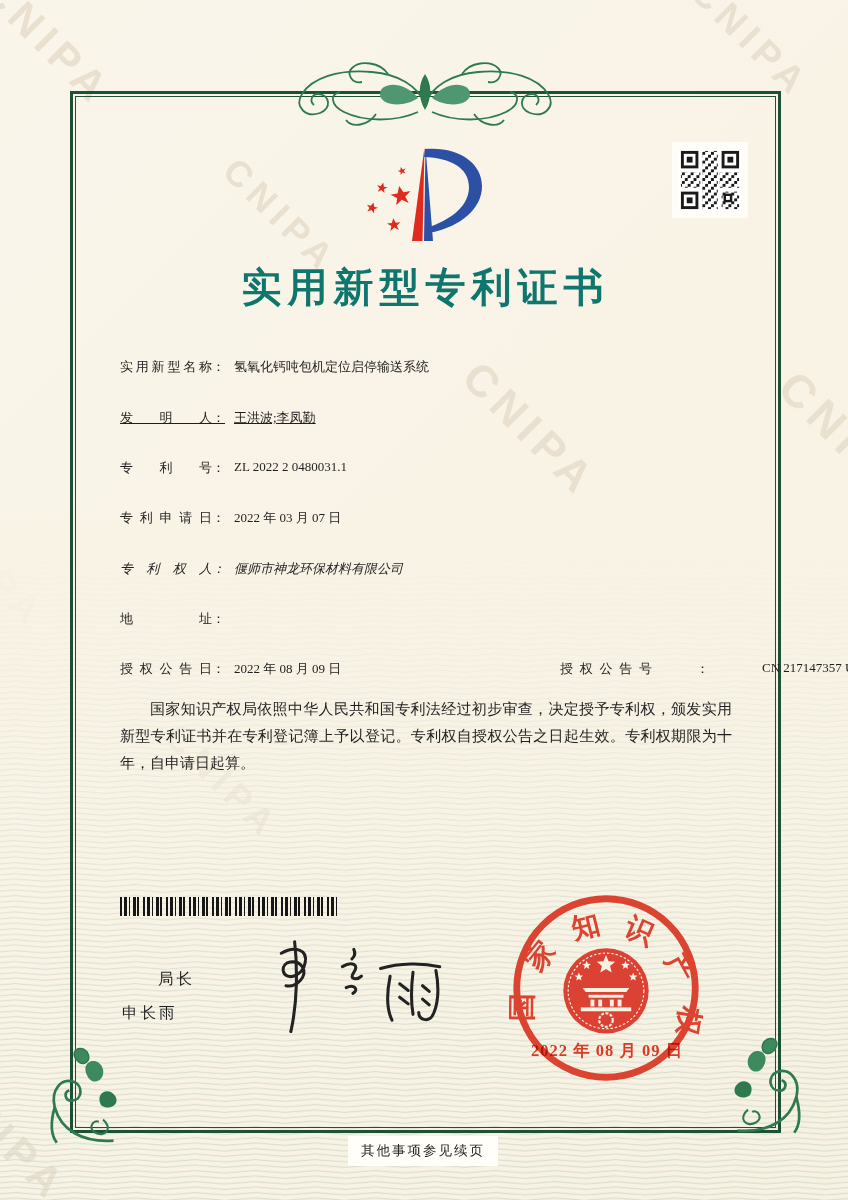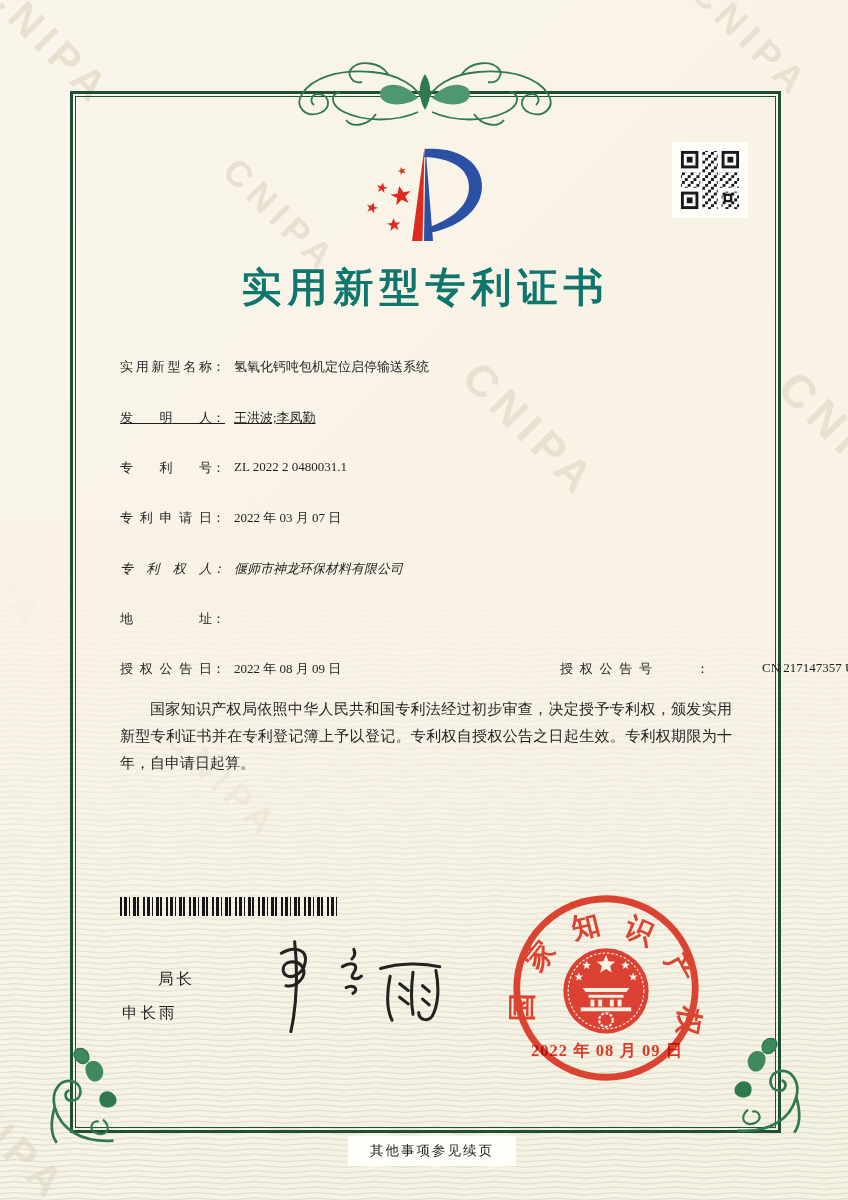--- a/index.html
+++ b/index.html
@@ -53,21 +53,21 @@
   .sig-title{position:absolute;left:122px;top:969px;font-size:15.5px;letter-spacing:3px;margin-left:36px;}
   .sig-name{position:absolute;left:122px;top:1003px;font-size:15.5px;letter-spacing:3px;}
   .signature{position:absolute;left:250px;top:938px;}
   .seal{position:absolute;left:509px;top:891px;mix-blend-mode:multiply;opacity:.95;}
   .seal-date{
     position:absolute;left:531px;top:1040px;font-size:16.5px;font-weight:bold;
     color:var(--seal-red);letter-spacing:1px;white-space:pre;mix-blend-mode:multiply;
   }
   .page-num{position:absolute;left:70px;top:1098px;width:660px;text-align:center;font-size:13.5px;letter-spacing:1px;white-space:pre;}
   .cont-note{
-    position:absolute;left:348px;top:1136px;width:168px;height:30px;background:#fffef9;
+    position:absolute;left:348px;top:1136px;width:150px;height:30px;background:#fffef9;
     display:flex;align-items:center;justify-content:center;font-size:13.5px;letter-spacing:2px;z-index:3;
   }
 </style>
 </head>
 <body>
 
 <span class="wm" style="left:6px;top:-34px;font-size:42px;">CNIPA</span>
 <span class="wm" style="left:712px;top:-30px;font-size:38px;">CNIPA</span>
 <span class="wm" style="left:244px;top:150px;font-size:36px;">CNIPA</span>
 <span class="wm" style="left:488px;top:352px;font-size:44px;">CNIPA</span>

